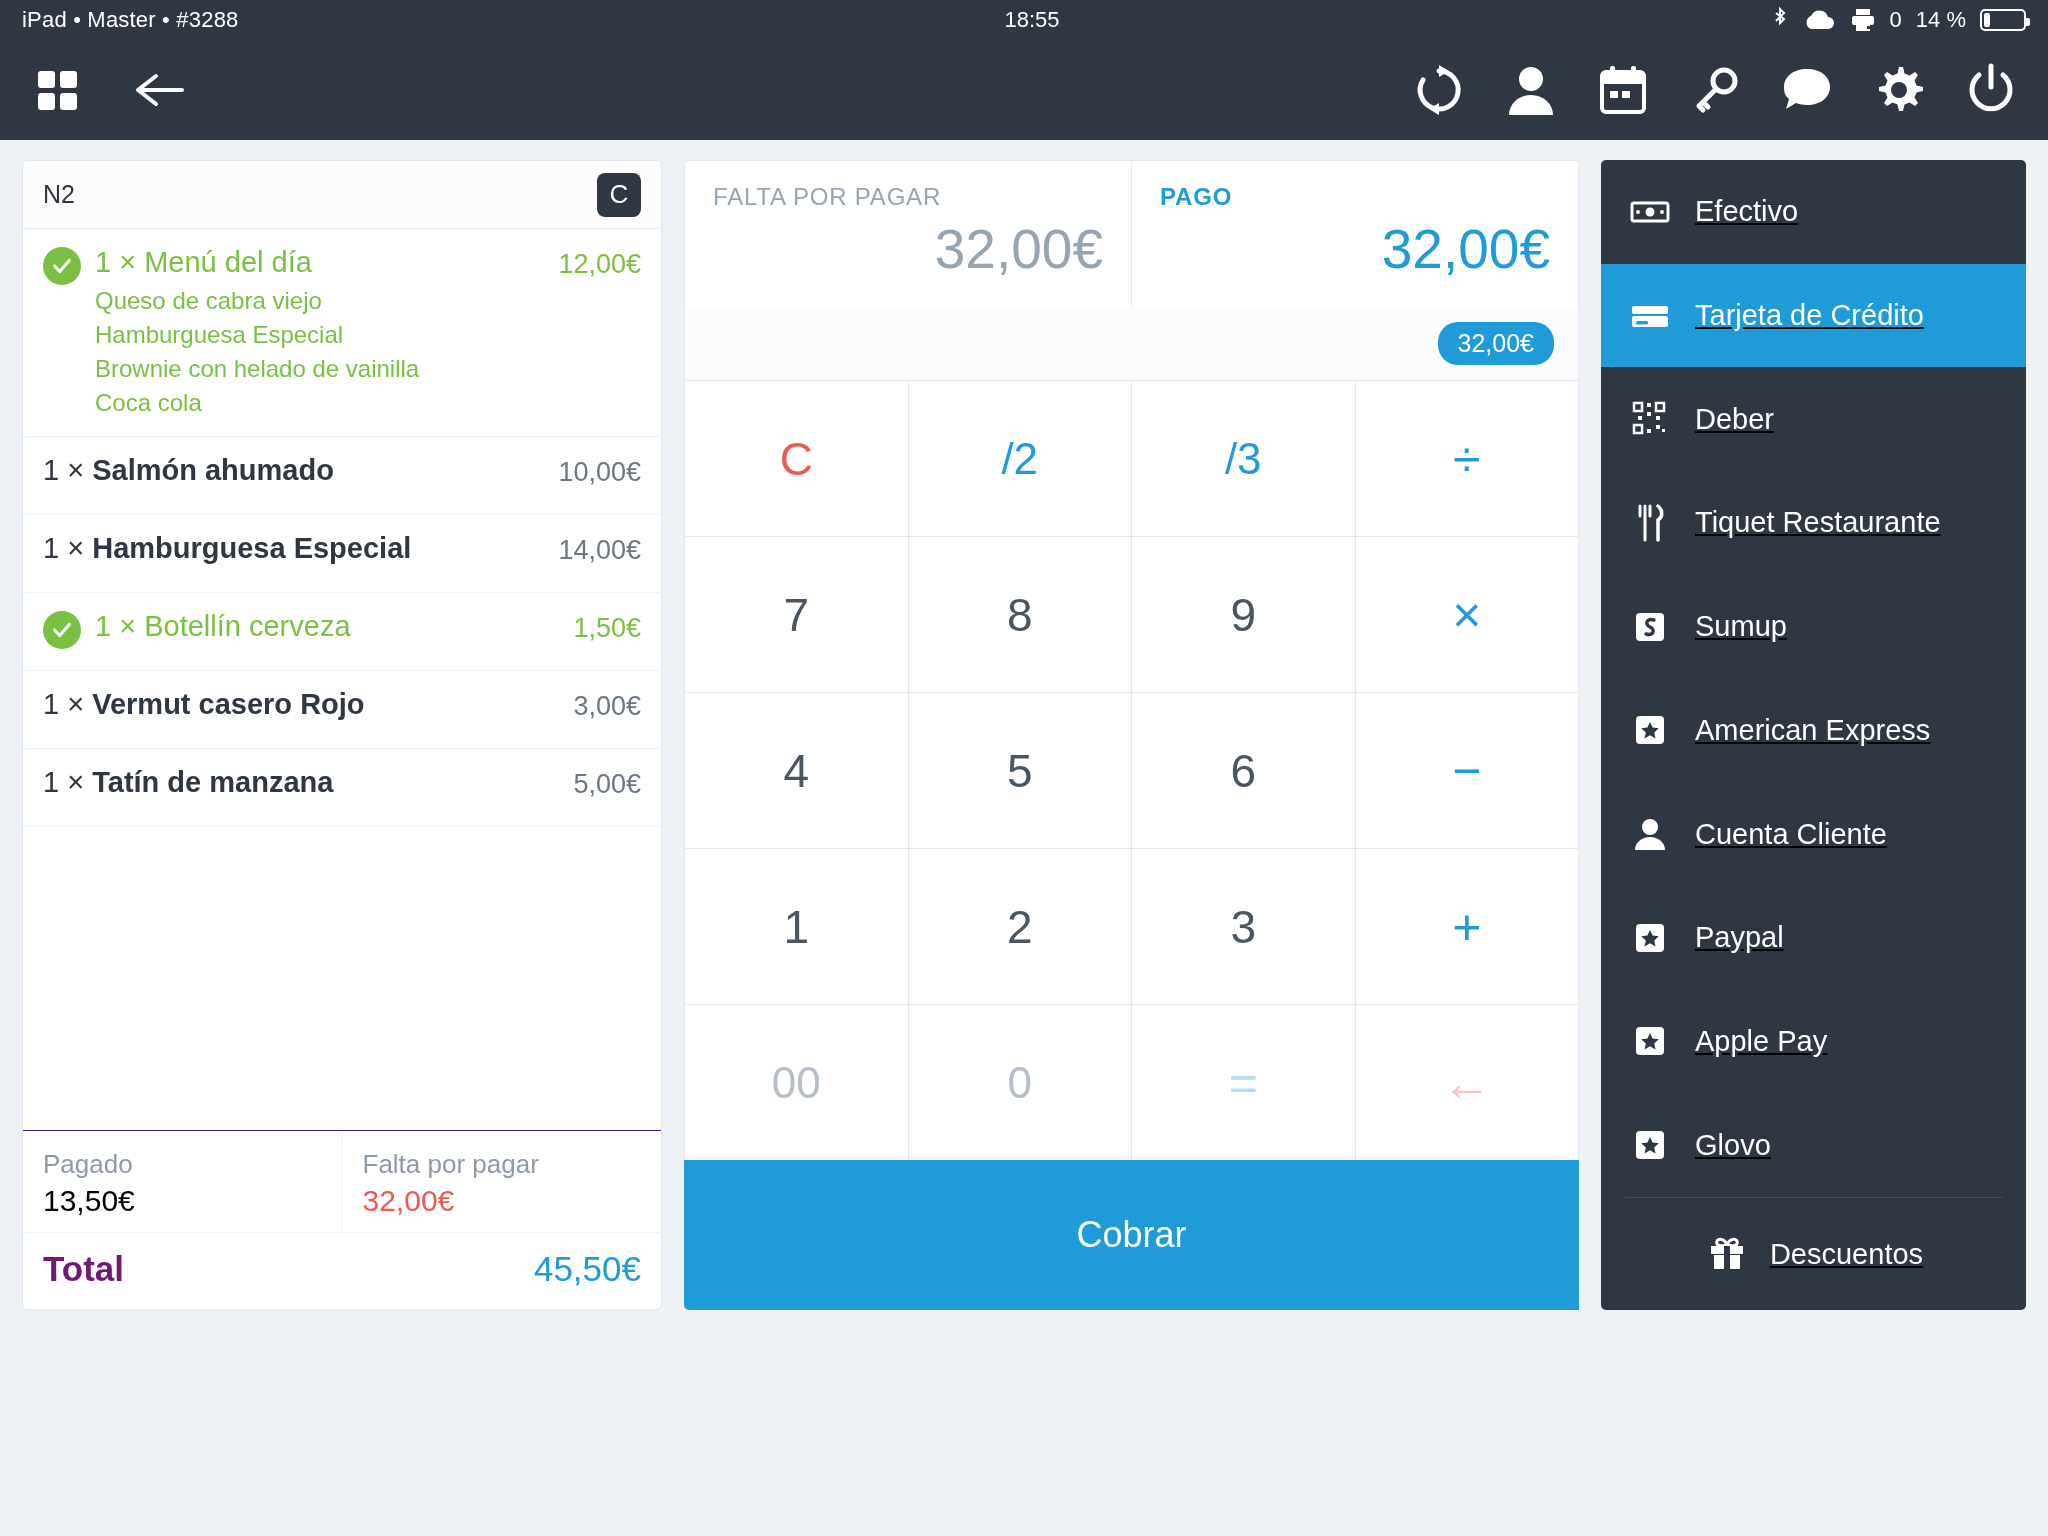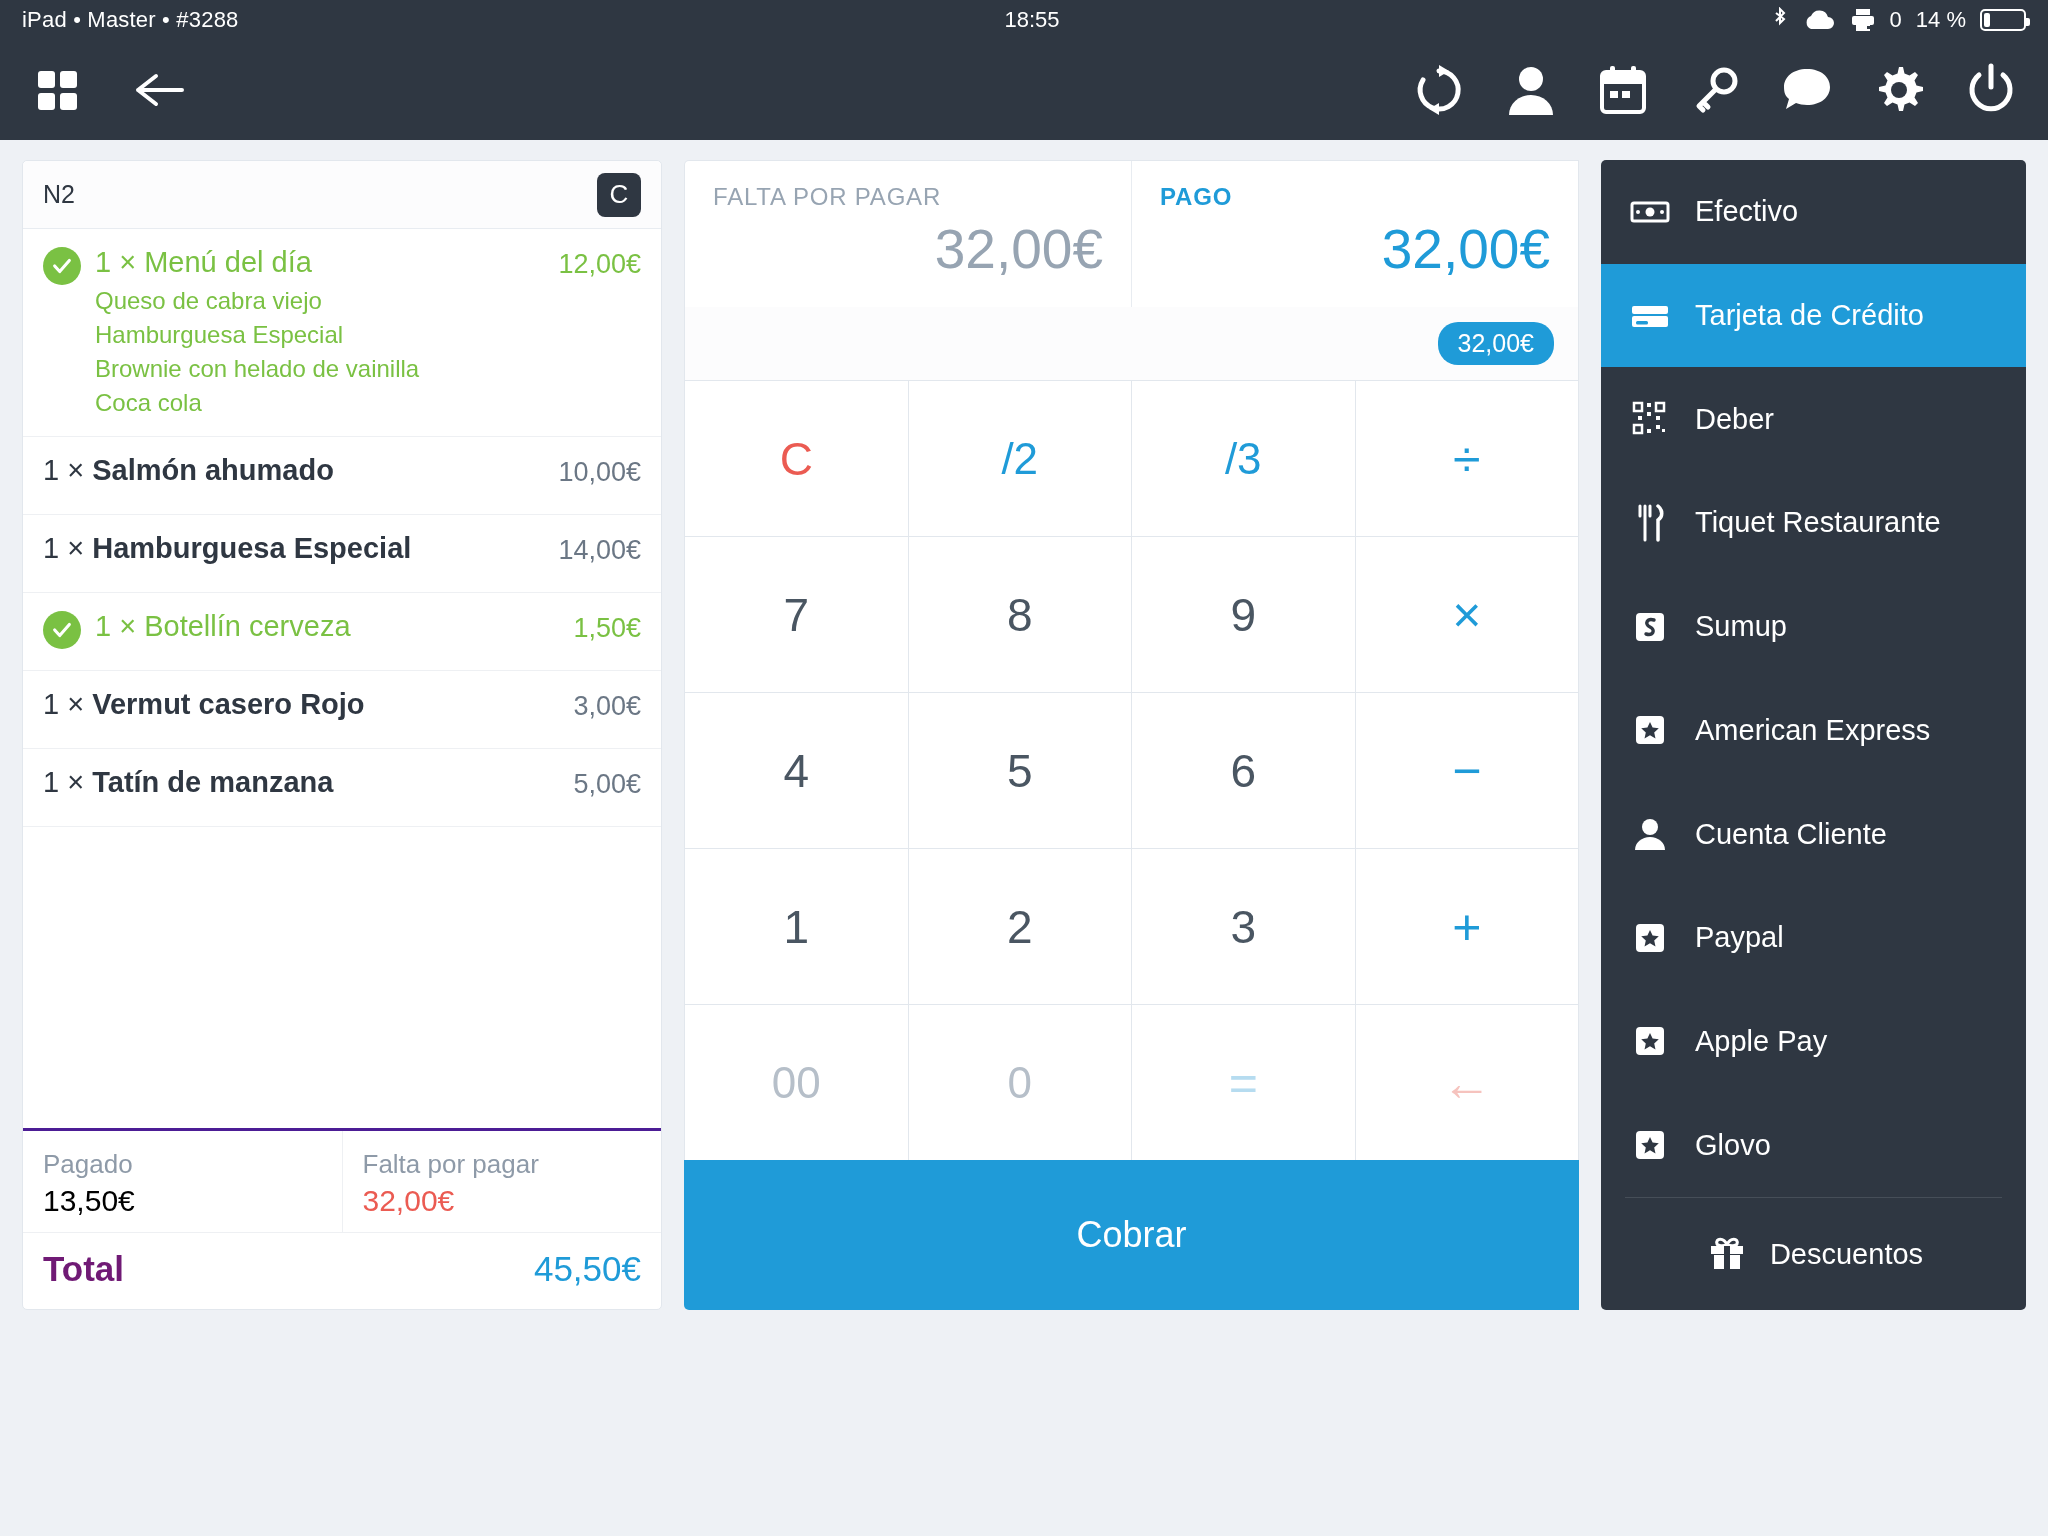--- a/index.html
+++ b/index.html
@@ -97,21 +97,21 @@
     font-size: 23px; color: #8e9aa8; line-height: 1.35; margin-top: 4px;
   }
   .row-price {
     font-size: 27px; color: #6b7785; margin-left: 14px;
     white-space: nowrap; padding-top: 4px;
   }
   .green .row-title, .green .row-sub, .green .row-price { color: #7ac143; }
   .green .row-title .nm { font-weight: 400; }
   .green .row-sub { font-size: 24px; line-height: 1.42; }
 
-  #order-foot { border-top: 3px solid #4c1d95; }
+  #order-foot { border-top: 1px solid #4c1d95; }
   #foot-split { display: flex; }
   .foot-cell { flex: 1; padding: 18px 20px 14px 20px; }
   .foot-cell + .foot-cell { border-left: 1px solid #eef0f3; }
   .foot-lbl { font-size: 26px; color: #8e9aa8; }
   .foot-val { font-size: 30px; margin-top: 4px; }
   .val-green { color: #000000; }
   .val-red { color: #eb5b52; }
   #total-row {
     display: flex; align-items: center; padding: 16px 20px 20px 20px;
     border-top: 1px solid #eef0f3;
@@ -164,20 +164,21 @@
     height: 150px; background: #1f9bd8; color: #ffffff;
     display: flex; align-items: center; justify-content: center;
     font-size: 36px; cursor: pointer; border-radius: 0 0 0 5px;
   }
 
   
   #methods-panel {
     width: 425px; background: #2f3742; height: 1150px;
     display: flex; flex-direction: column; border-radius: 5px 5px 5px 5px;
     overflow: hidden;
+    text-decoration: underline;
   }
   #methods-list { flex: 1; display: flex; flex-direction: column; }
   .method {
     flex: 1; display: flex; align-items: center; gap: 22px;
     padding: 0 26px; color: #ffffff; font-size: 29px; cursor: pointer;
   }
   .method.selected { background: #1f9bd8; }
   .m-ico { width: 46px; flex: 0 0 46px; display: flex; align-items: center; justify-content: center; }
   .m-ico svg { display: block; }
   #methods-divider { height: 1px; background: #464e58; margin: 0 24px; }

